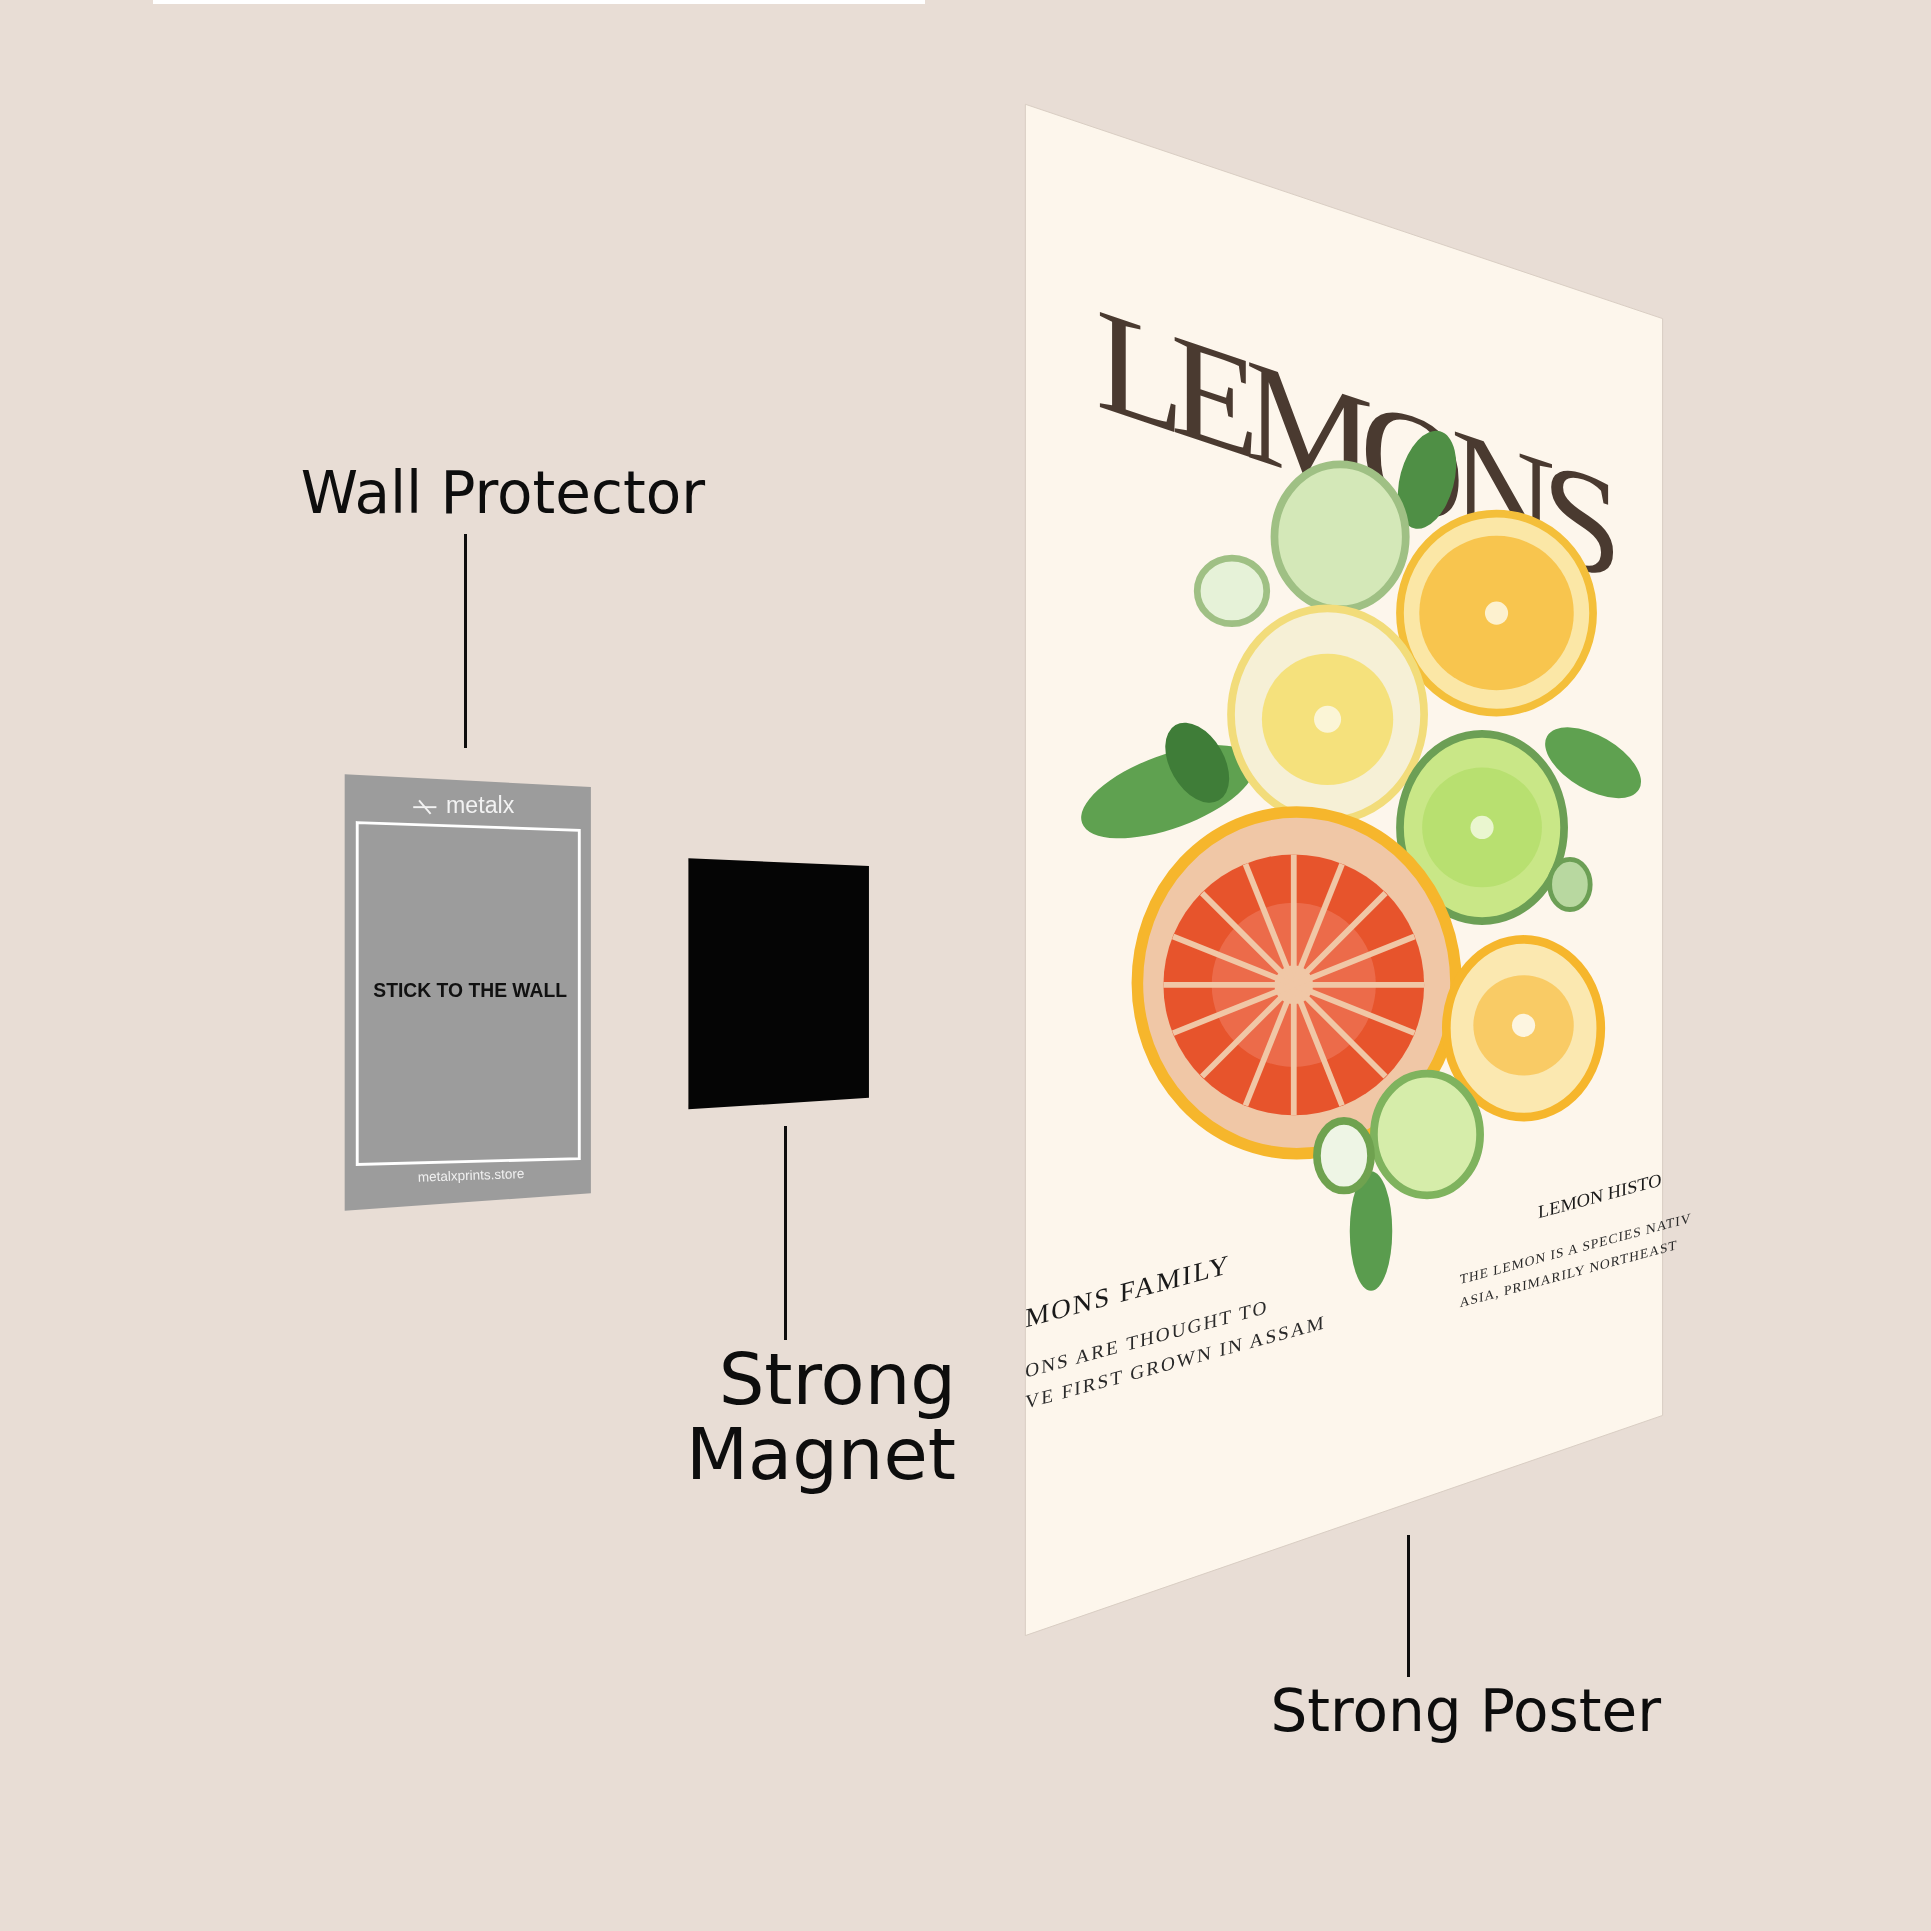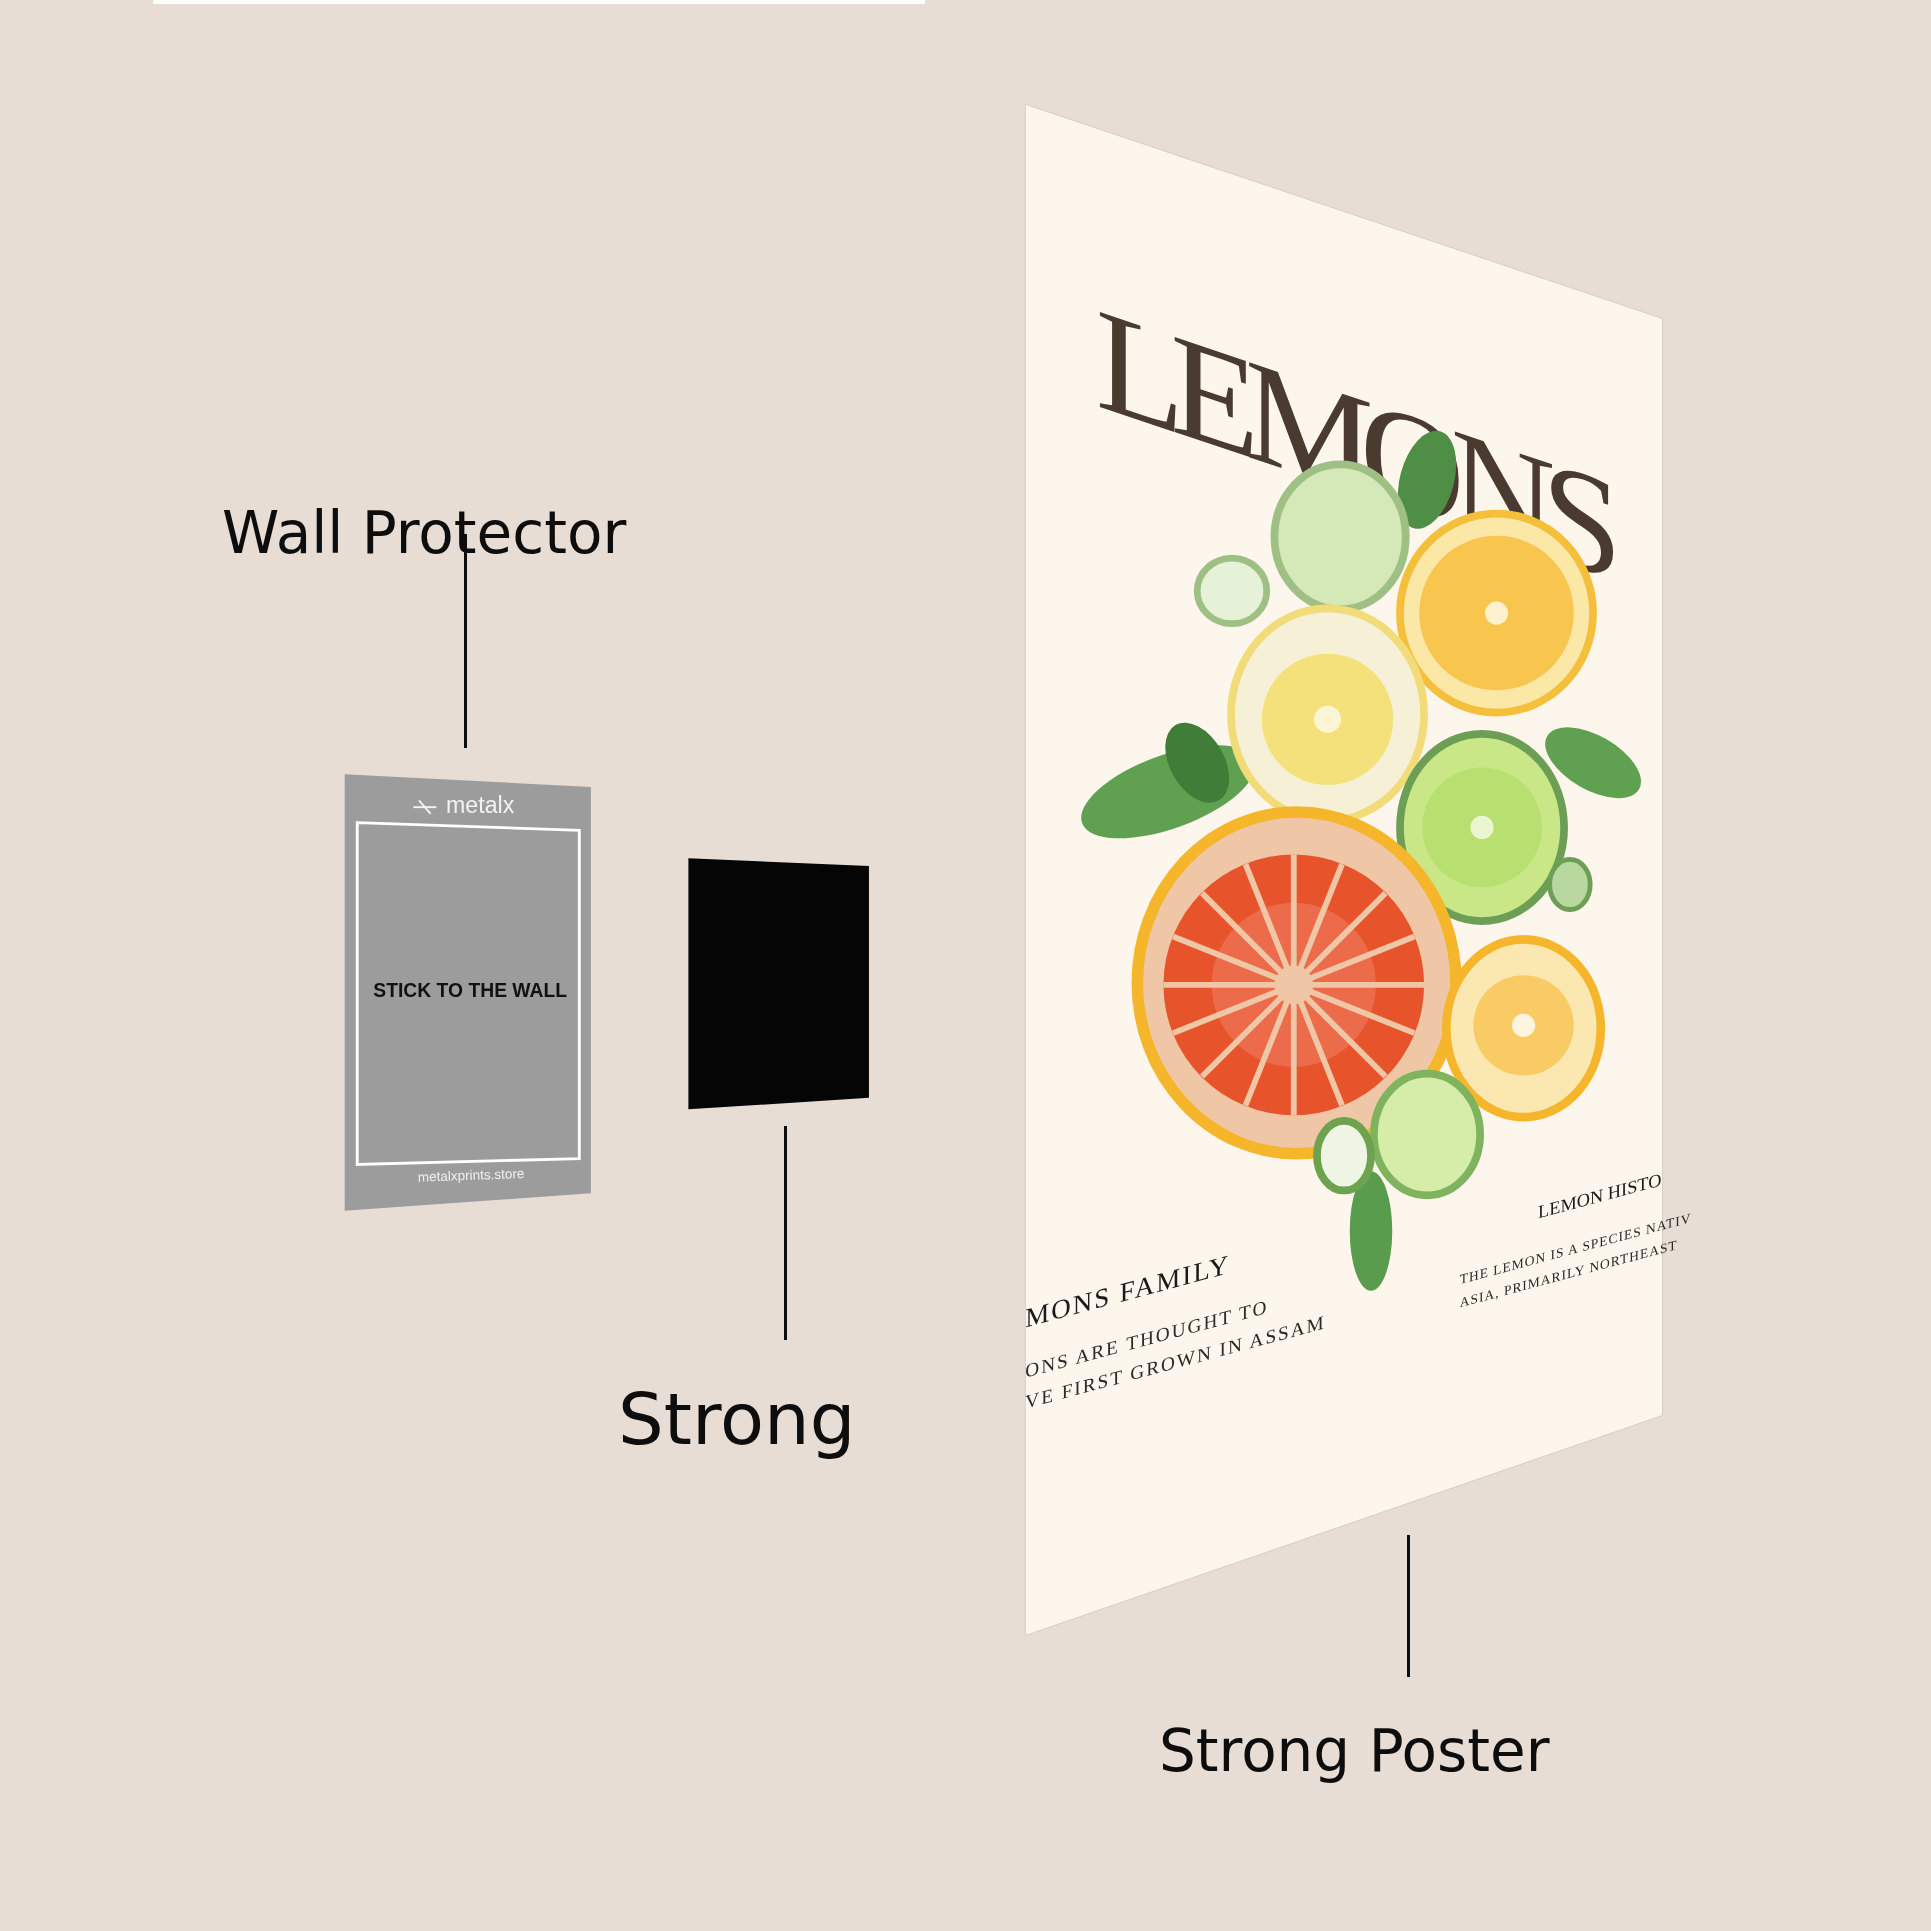--- a/index.html
+++ b/index.html
@@ -1,34 +1,35 @@
 <!DOCTYPE html>
 <html><head>
 <meta charset="utf-8">
 <style>
   html, body { margin:0; padding:0; }
   body { width:1931px; height:1931px; background:#e8ddd5; position:relative; overflow:hidden;
          font-family:"Liberation Sans", sans-serif; }
   .topbar { position:absolute; left:153px; top:0; width:772px; height:3.9px; background:#ffffff; }
-  .label { position:absolute; color:#0d0d0d; font-family:"DejaVu Sans", sans-serif; font-weight:400; text-align:left;margin-top:40px; }
+  .label { position:absolute; color:#0d0d0d; font-family:"DejaVu Sans", sans-serif; font-weight:400; text-align:right; }
   .leader { position:absolute; width:2.9px; background:#0d0d0d; }
   svg.scene { position:absolute; left:0; top:0; }
   .wp-text { font-family:"Liberation Sans", sans-serif; }
 </style>
 </head>
 <body>
 
 <div class="topbar"></div>
 
 <div class="label" style="left:222px; top:459px; width:483px; font-size:58px;">Wall Protector</div>
 <div class="leader" style="left:464px; top:534px; height:214px;"></div>
 
 <div class="leader" style="left:784px; top:1126px; height:214px;"></div>
 <div class="label" style="left:618px; top:1342px; width:338px; font-size:72px; line-height:75px;">
   <div>Strong</div>
+  <div>Magnet</div>
 </div>
 
 <div class="leader" style="left:1407px; top:1535px; height:142px;"></div>
 <div class="label" style="left:1159px; top:1677px; width:502px; font-size:58px;">Strong Poster</div>
 
 <svg class="scene" width="1931" height="1931" viewBox="0 0 2000 2000">
 
   <g>
     <polygon points="357,802 612,815 612,1236 357,1254" fill="#9c9c9c"></polygon>
     <polygon points="370,852 600,860 600,1200 370,1206" fill="none" stroke="#ffffff" stroke-width="3"></polygon>

